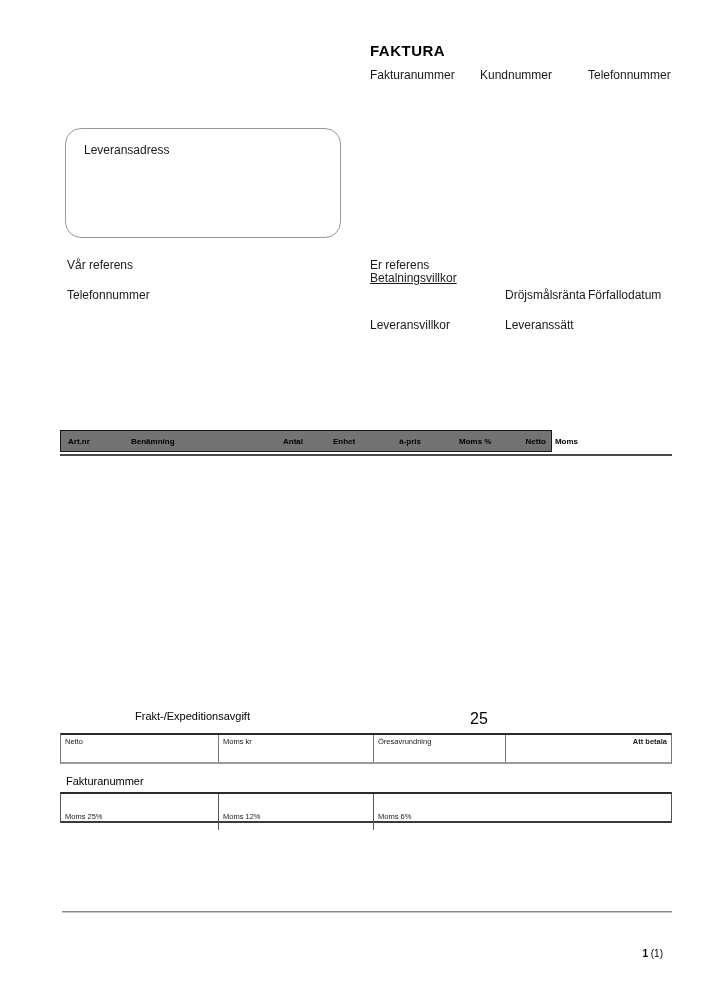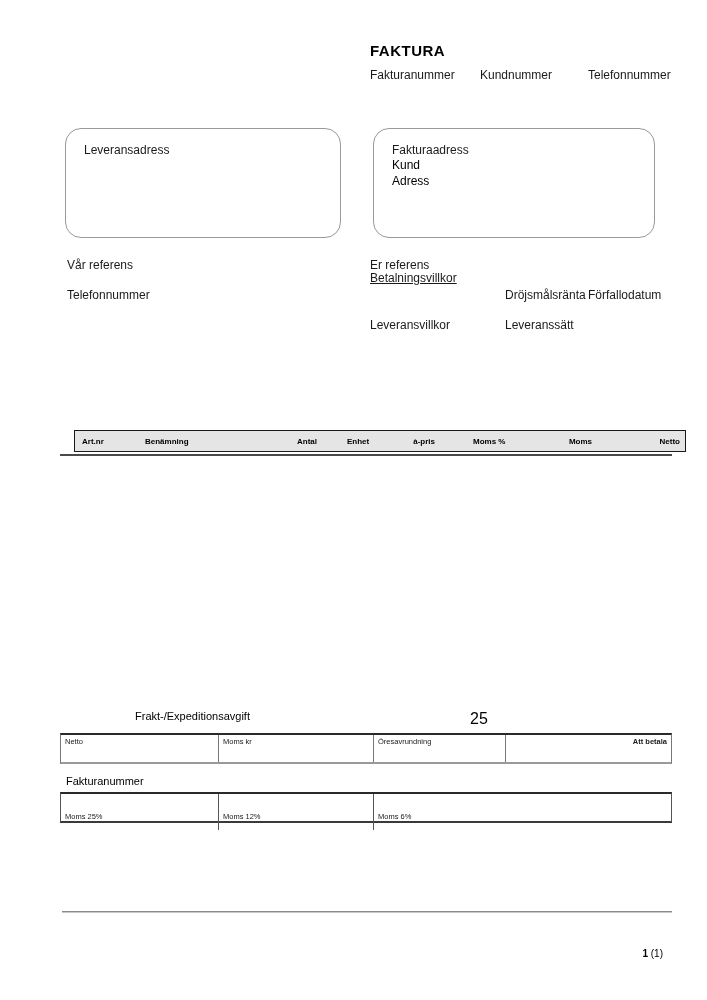--- a/index.html
+++ b/index.html
@@ -34,22 +34,22 @@
   .ref-var-referens    { position: absolute; left: 67px;  top: 258px; }
   .ref-telefonnummer   { position: absolute; left: 67px;  top: 288px; }
   .ref-er-referens     { position: absolute; left: 370px; top: 258px; }
   .ref-betalningsvillkor { position: absolute; left: 370px; top: 271px; text-decoration: underline; }
   .ref-drojsmalsranta  { position: absolute; left: 505px; top: 288px; }
   .ref-forfallodatum   { position: absolute; left: 588px; top: 288px; }
   .ref-leveransvillkor { position: absolute; left: 370px; top: 318px; }
   .ref-leveranssatt    { position: absolute; left: 505px; top: 318px; }
   
   .items-header {
-    position: absolute; left: 74px; top: 430px; width: 612px; height: 22px;
-    background: #e5e5e5; border: 1px solid #1a1a1a;
+    position: absolute; left: 60px; top: 430px; width: 492px; height: 22px;
+    background: #737373; border: 1px solid #1a1a1a;
   }
   .items-header span {
     position: absolute; top: 6px;
     font-size: 8px; font-weight: bold; color: #000; white-space: nowrap;
   }
   .col-artnr     { left: 7px; }
   .col-benamning { left: 70px; }
   .col-antal     { left: 192px; width: 50px; text-align: right; }
   .col-enhet     { left: 272px; }
   .col-apris     { left: 310px; width: 50px; text-align: right; }
@@ -120,27 +120,20 @@
 <div class="page">
 
   <div class="doc-title">FAKTURA</div>
   <div class="small-label hdr-fakturanummer">Fakturanummer</div>
   <div class="small-label hdr-kundnummer">Kundnummer</div>
   <div class="small-label hdr-fakturadatum">Telefonnummer</div>
 
   <div class="addr-box left">
     <span class="small-label box-label">Leveransadress</span>
   </div>
-  <div class="addr-box right">
-    <span class="small-label box-label">Fakturaadress</span>
-    <div class="addr-lines">
-      <div>Kund</div>
-      <div>Adress</div>
-    </div>
-  </div>
 
   <div class="small-label ref-var-referens">Vår referens</div>
   <div class="small-label ref-telefonnummer">Telefonnummer</div>
   <div class="small-label ref-er-referens">Er referens</div>
   <div class="small-label ref-betalningsvillkor">Betalningsvillkor</div>
   <div class="small-label ref-drojsmalsranta">Dröjsmålsränta</div>
   <div class="small-label ref-forfallodatum">Förfallodatum</div>
   <div class="small-label ref-leveransvillkor">Leveransvillkor</div>
   <div class="small-label ref-leveranssatt">Leveranssätt</div>
 

